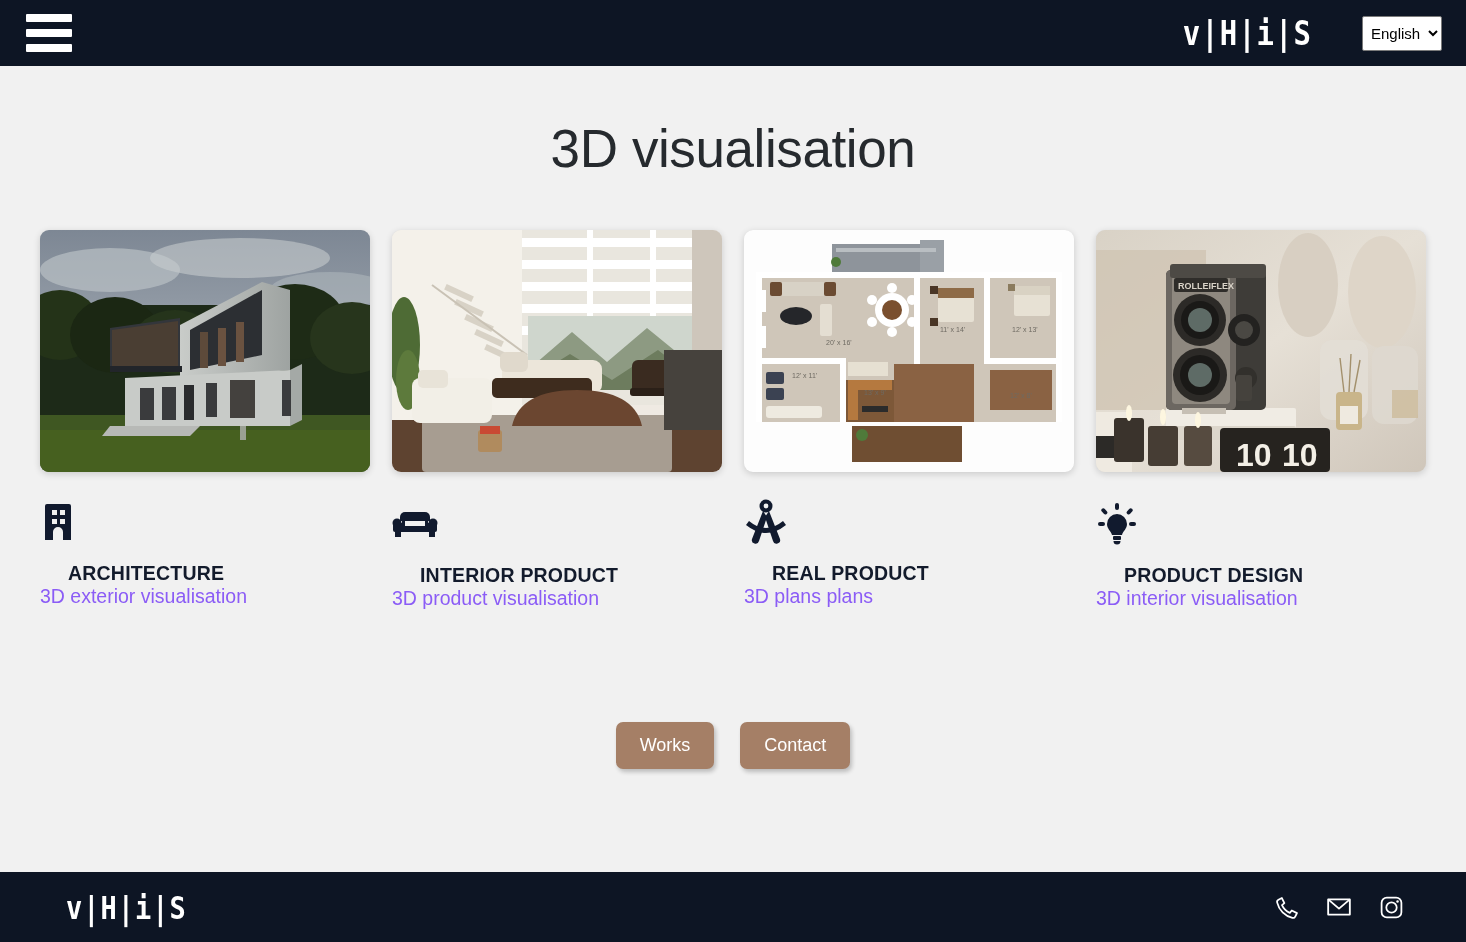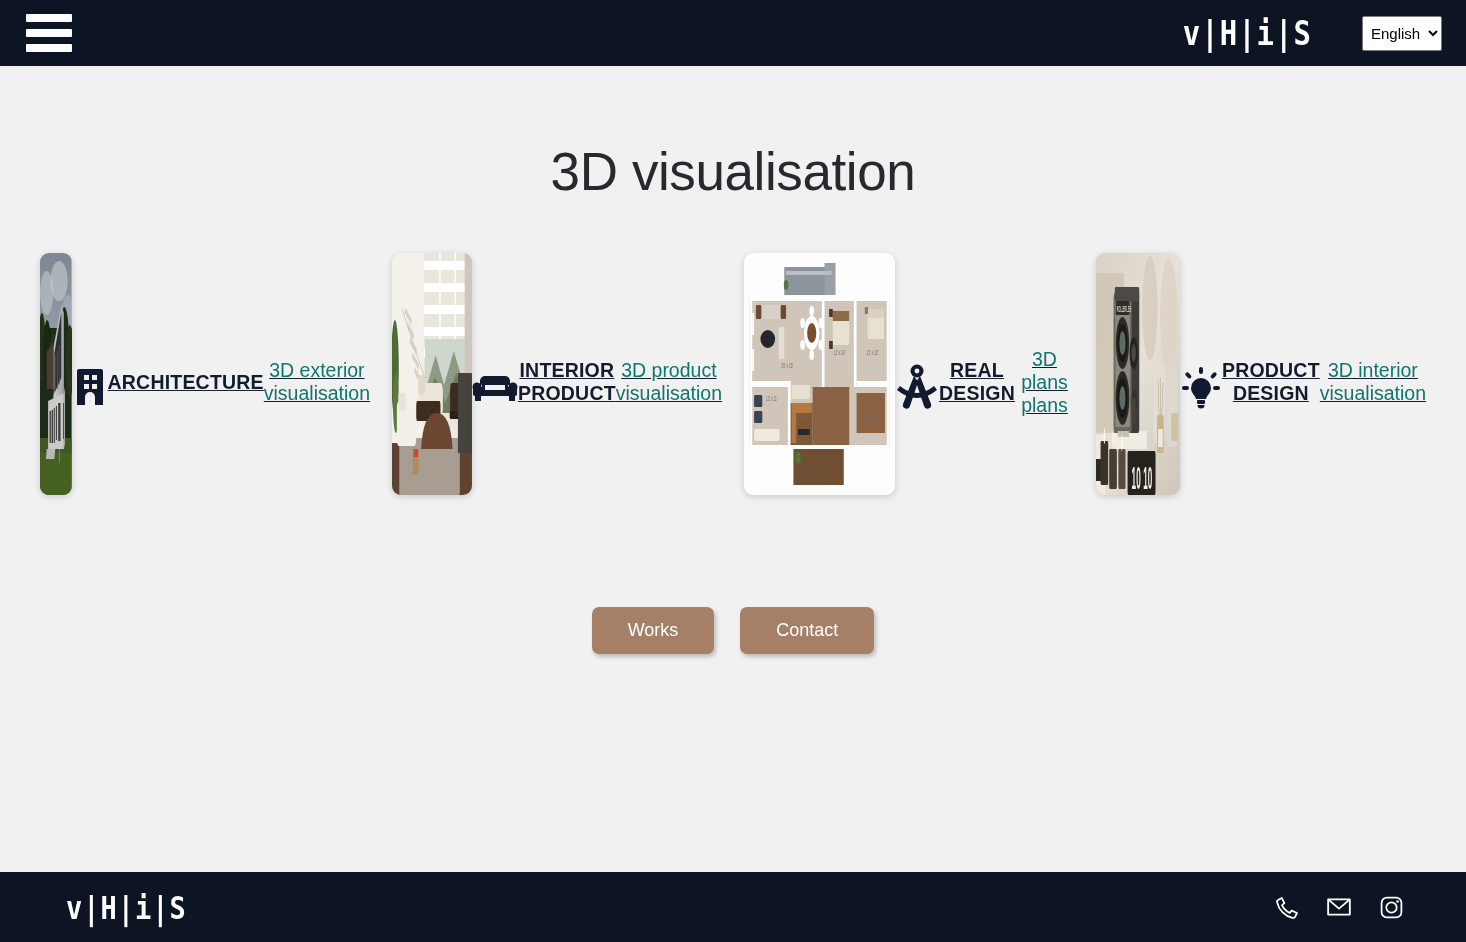--- a/index.html
+++ b/index.html
@@ -70,37 +70,37 @@
     height: 806px;
     background: #f1f1f1;
     position: relative;
   }
   .page-title {
     text-align: center;
     font-size: 53px;
     font-weight: 400;
     color: #262a2e;
     margin: 0;
-    padding-top: 75px;
+    padding-top: 52px;
     letter-spacing: -0.4px;
   }
 
   .cards {
     display: flex;
     justify-content: center;
     gap: 22px;
     margin-top: 51px;
     padding: 0 36px;
   }
   .card {
     width: 330px;
     display: flex;
-    align-items: center;
+    flex-direction: column;
+    align-items: flex-start;
     cursor: pointer;
-    text-decoration: underline;
   }
   .card-thumb {
     width: 330px;
     height: 242px;
     border-radius: 9px;
     overflow: hidden;
     position: relative;
     box-shadow: 0 2px 7px rgba(0,0,0,0.16);
     background: #ddd;
   }
@@ -115,47 +115,48 @@
   }
   .card-icon svg { display: block; fill: #111a2e; }
 
   .card-title {
     margin-top: 16px;
     font-size: 19.5px;
     font-weight: 700;
     letter-spacing: 0.2px;
     color: #131b2c;
     text-align: center;
+    margin-left: 28px;
   }
   .card-sub {
-    margin-top: 16px;
+    margin-top: 0;
     font-size: 19.5px;
     font-weight: 400;
-    color: #0f766e;
+    color: #8b5cf6;
     text-align: center;
   }
 
   .card:nth-child(2) .card-icon,
   .card:nth-child(4) .card-icon { margin-top: 28px; }
 
   
   .btn-row {
     display: flex;
     justify-content: center;
     gap: 26px;
     margin-top: 112px;
   }
   .btn {
     background: #a57f66;
     color: #ffffff;
     border: none;
     border-radius: 7px;
     font-family: "Liberation Sans", sans-serif;
     font-size: 18px;
-    padding: 0 36px;
+    padding: 0 24px;
     height: 47px;
     min-width: 86px;
     cursor: pointer;
     box-shadow: 2px 3px 4px rgba(0,0,0,0.22);
   }
 
   
   .footer {
     height: 70px;
     background: #0d1524;
@@ -415,21 +416,21 @@
       </div>
       <div class="card-icon">
         <svg width="44" height="46" viewBox="0 0 44 46">
           <circle cx="22" cy="7" r="6.5"></circle>
           <circle cx="22" cy="7" r="2.4" fill="#f1f1f1"></circle>
           <path d="M19 12 L8 40 a3.5 3.5 0 0 0 7 2 L23 18 z"></path>
           <path d="M25 12 L36 40 a3.5 3.5 0 0 1 -7 2 L21 18 z"></path>
           <path d="M5 22 q17 14 34 0 l3 4 q-20 16 -40 0 z"></path>
         </svg>
       </div>
-      <div class="card-title">REAL DESIGN</div>
+      <div class="card-title">REAL PRODUCT</div>
       <div class="card-sub">3D plans plans</div>
     </div>
 
     <div class="card">
       <div class="card-thumb">
         <svg viewBox="0 0 330 242" preserveAspectRatio="none">
           <defs>
             <linearGradient id="bgP" x1="0" y1="0" x2="1" y2="1">
               <stop offset="0%" stop-color="#d9d2c6"></stop>
                 <stop offset="50%" stop-color="#e6e0d6"></stop>

